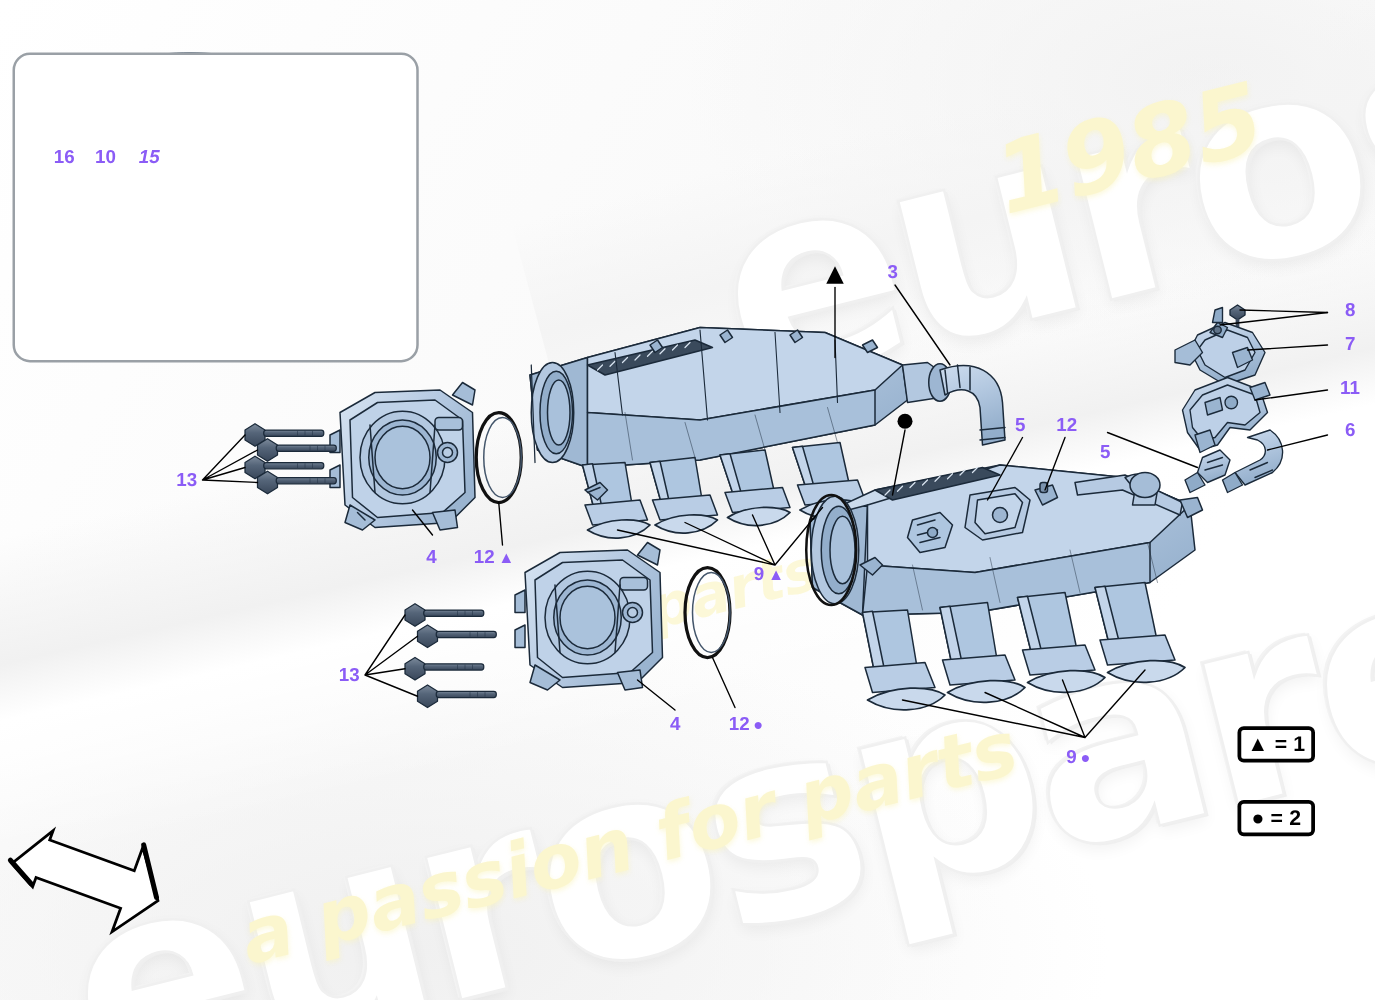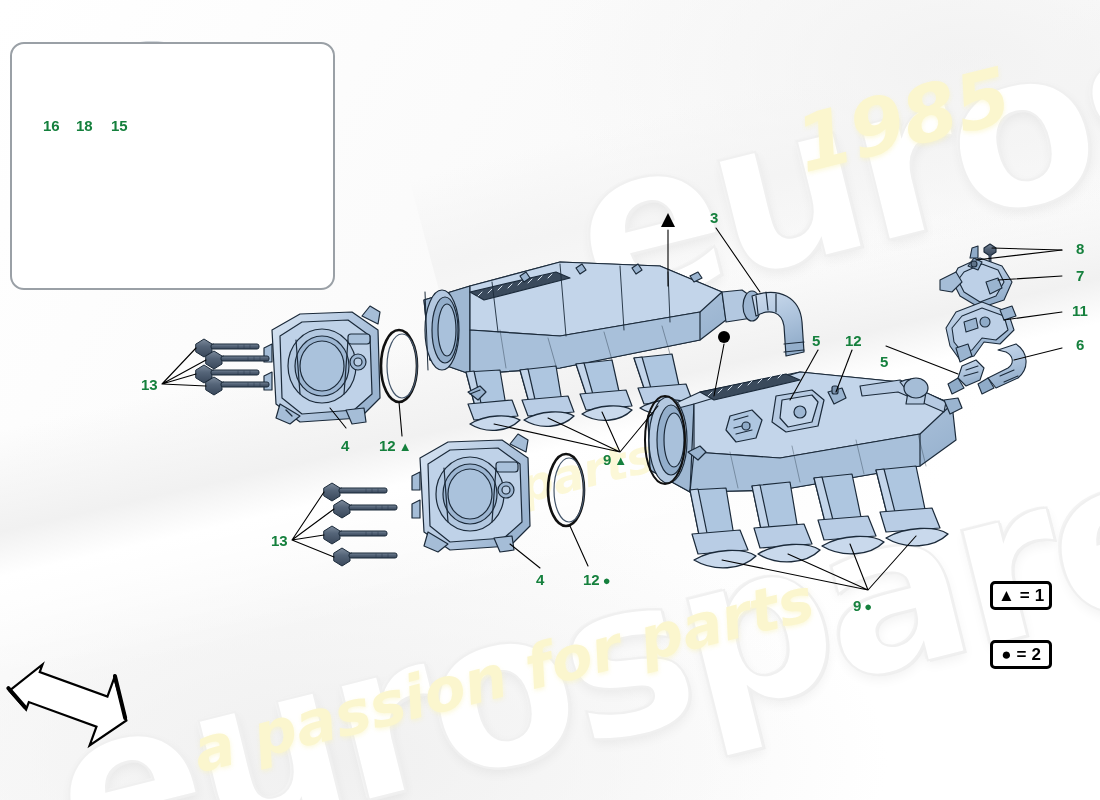--- a/index.html
+++ b/index.html
@@ -119,21 +119,21 @@
     background: #ffffff;
     box-sizing: border-box;
   }
 
   
   .lbl {
     position: absolute;
     font-family: "Liberation Sans", sans-serif;
     font-weight: bold;
     font-size: 15px;
-    color: #15803d;
+    color: #8b5cf6;
     white-space: nowrap;
     line-height: 1;
   }
   .lbl .mk { font-size: 13px; margin-left: 3px; }
 
   
   .legend {
     position: absolute;
     border: 3px solid #000;
     border-radius: 5px;
@@ -575,22 +575,22 @@
       <g>
         <path d="M130 688 L108 676 L108 684 L36 684 L36 664 L10 700 L36 736 L36 716 L108 716 L108 724 Z" transform="rotate(200 70 700)" fill="#ffffff" stroke="#000" stroke-width="2.2" stroke-linejoin="miter"></path>
         <path d="M132 690 L110 678 M36 738 L12 702" transform="rotate(200 70 700)" stroke="#000" stroke-width="4"></path>
       </g>
     </g>
   </svg>
 
   <div class="inset-box"></div>
 
   <div class="lbl" style="left:43px; top:118px;">16</div>
-  <div class="lbl" style="left:76px; top:118px;">18</div>
-  <div class="lbl" style="left:111px; top:118px;">15</div>
+  <div class="lbl" style="left:76px; top:118px;">10</div>
+  <div class="lbl" style="left:111px; top:118px;font-style:italic;">15</div>
 
   <div class="lbl" style="left:710px; top:210px;">3</div>
 
   <div class="lbl" style="left:341px; top:438px;">4</div>
   <div class="lbl" style="left:536px; top:572px;">4</div>
 
   <div class="lbl" style="left:880px; top:354px;">5</div>
   <div class="lbl" style="left:1076px; top:337px;">6</div>
   <div class="lbl" style="left:1076px; top:268px;">7</div>
   <div class="lbl" style="left:1076px; top:241px;">8</div>

